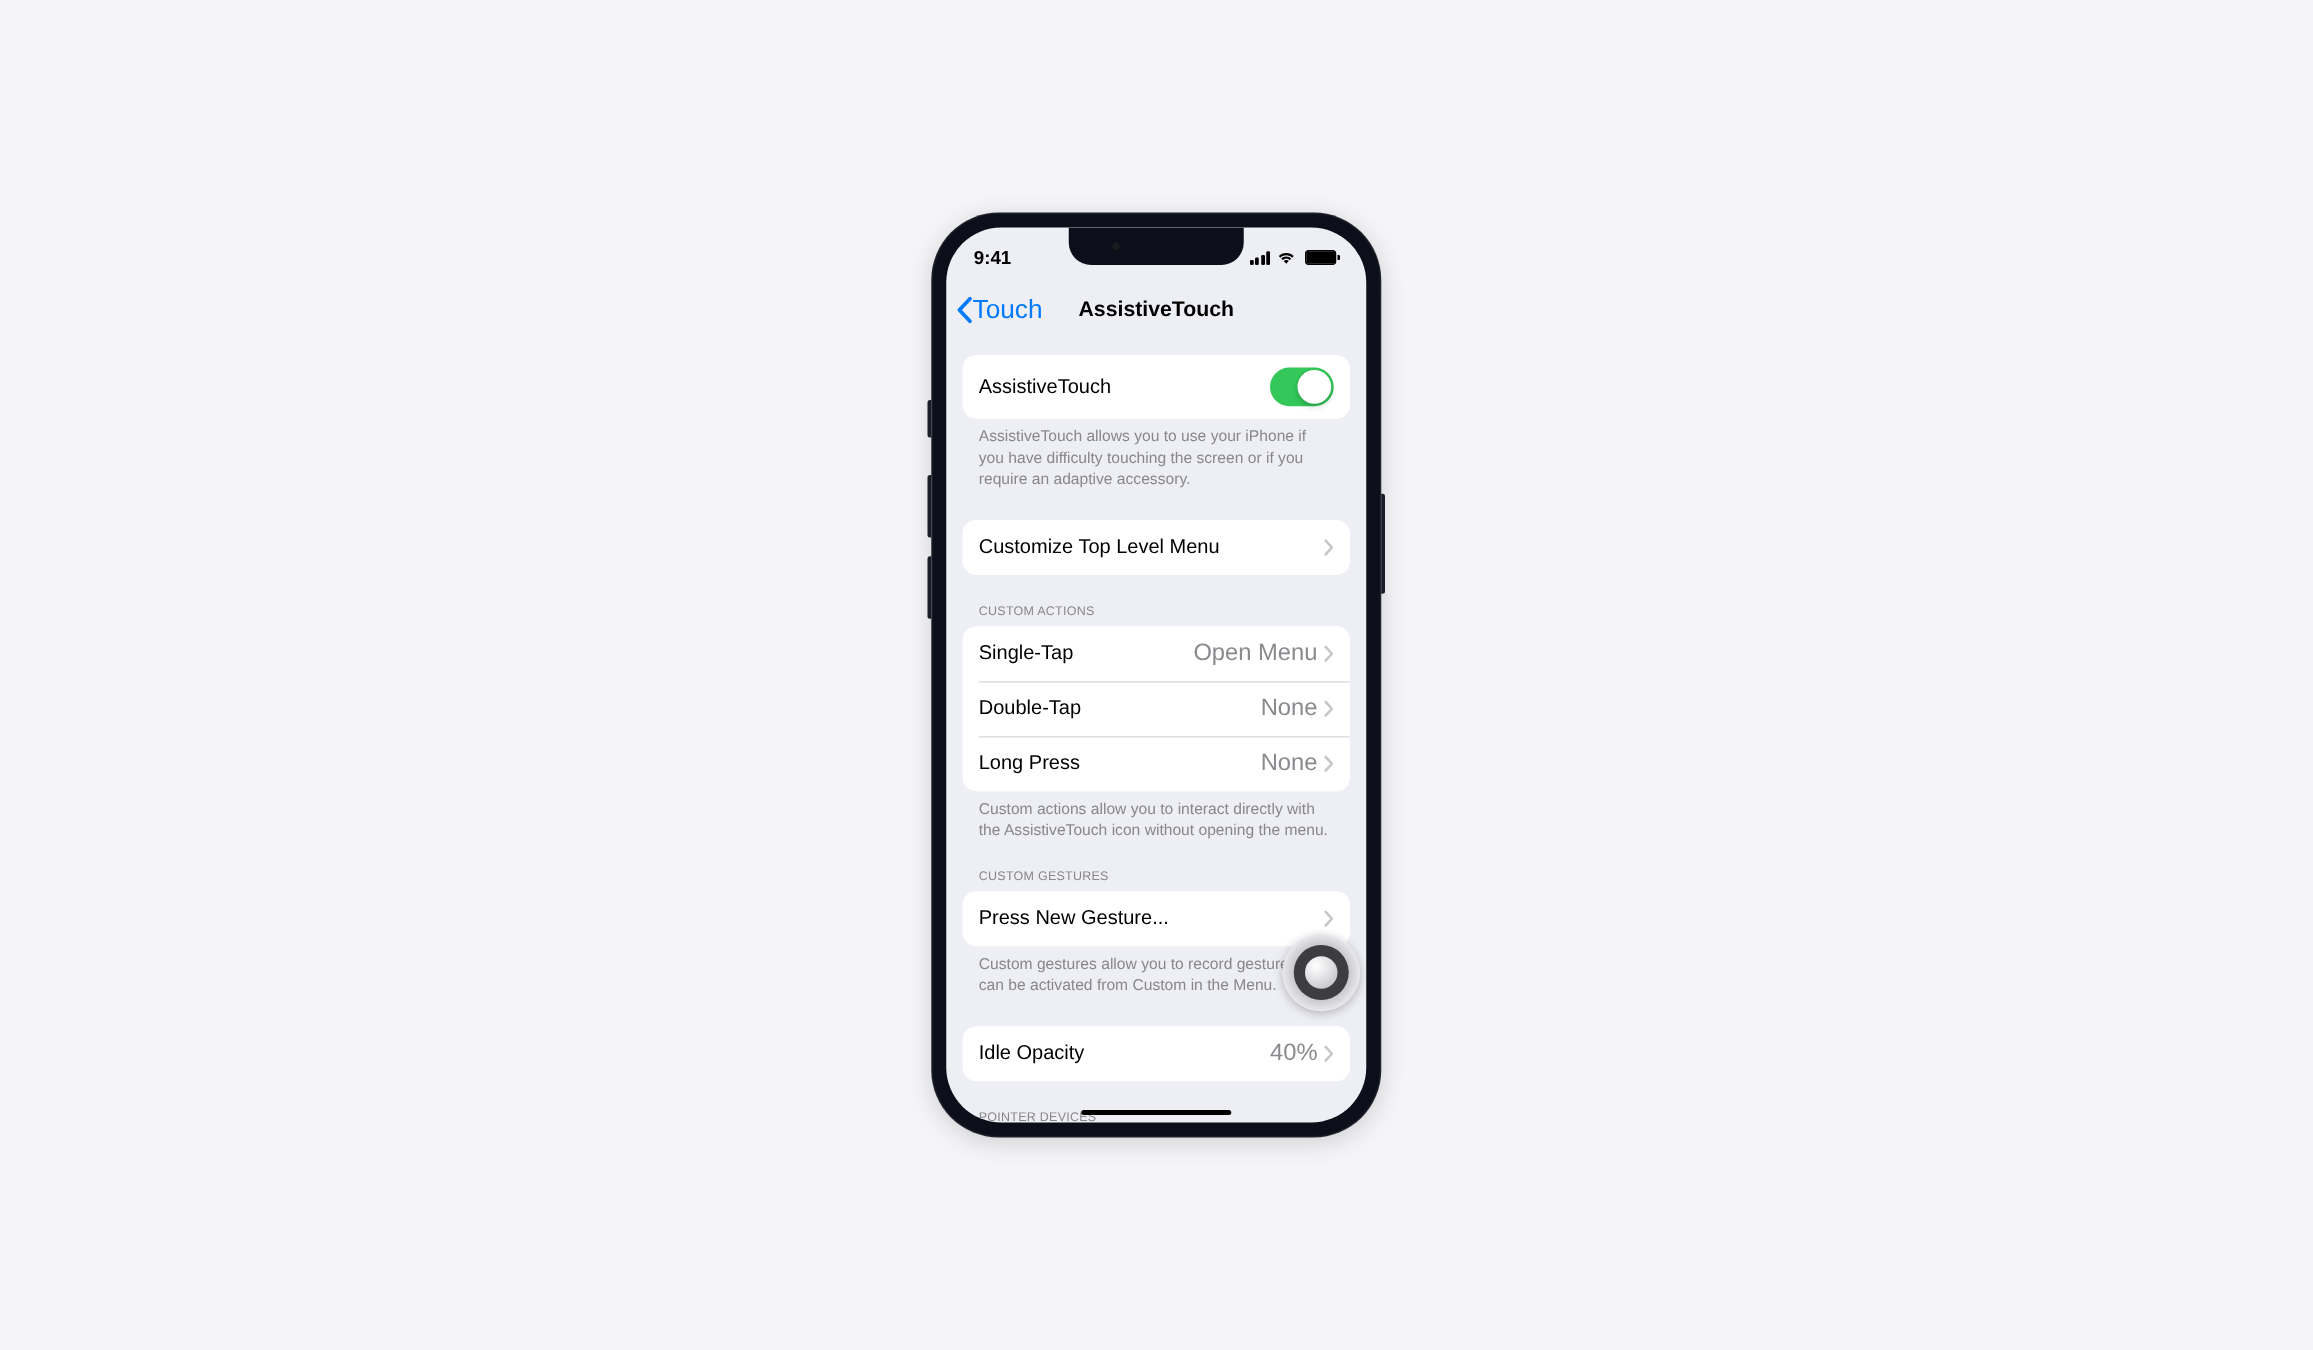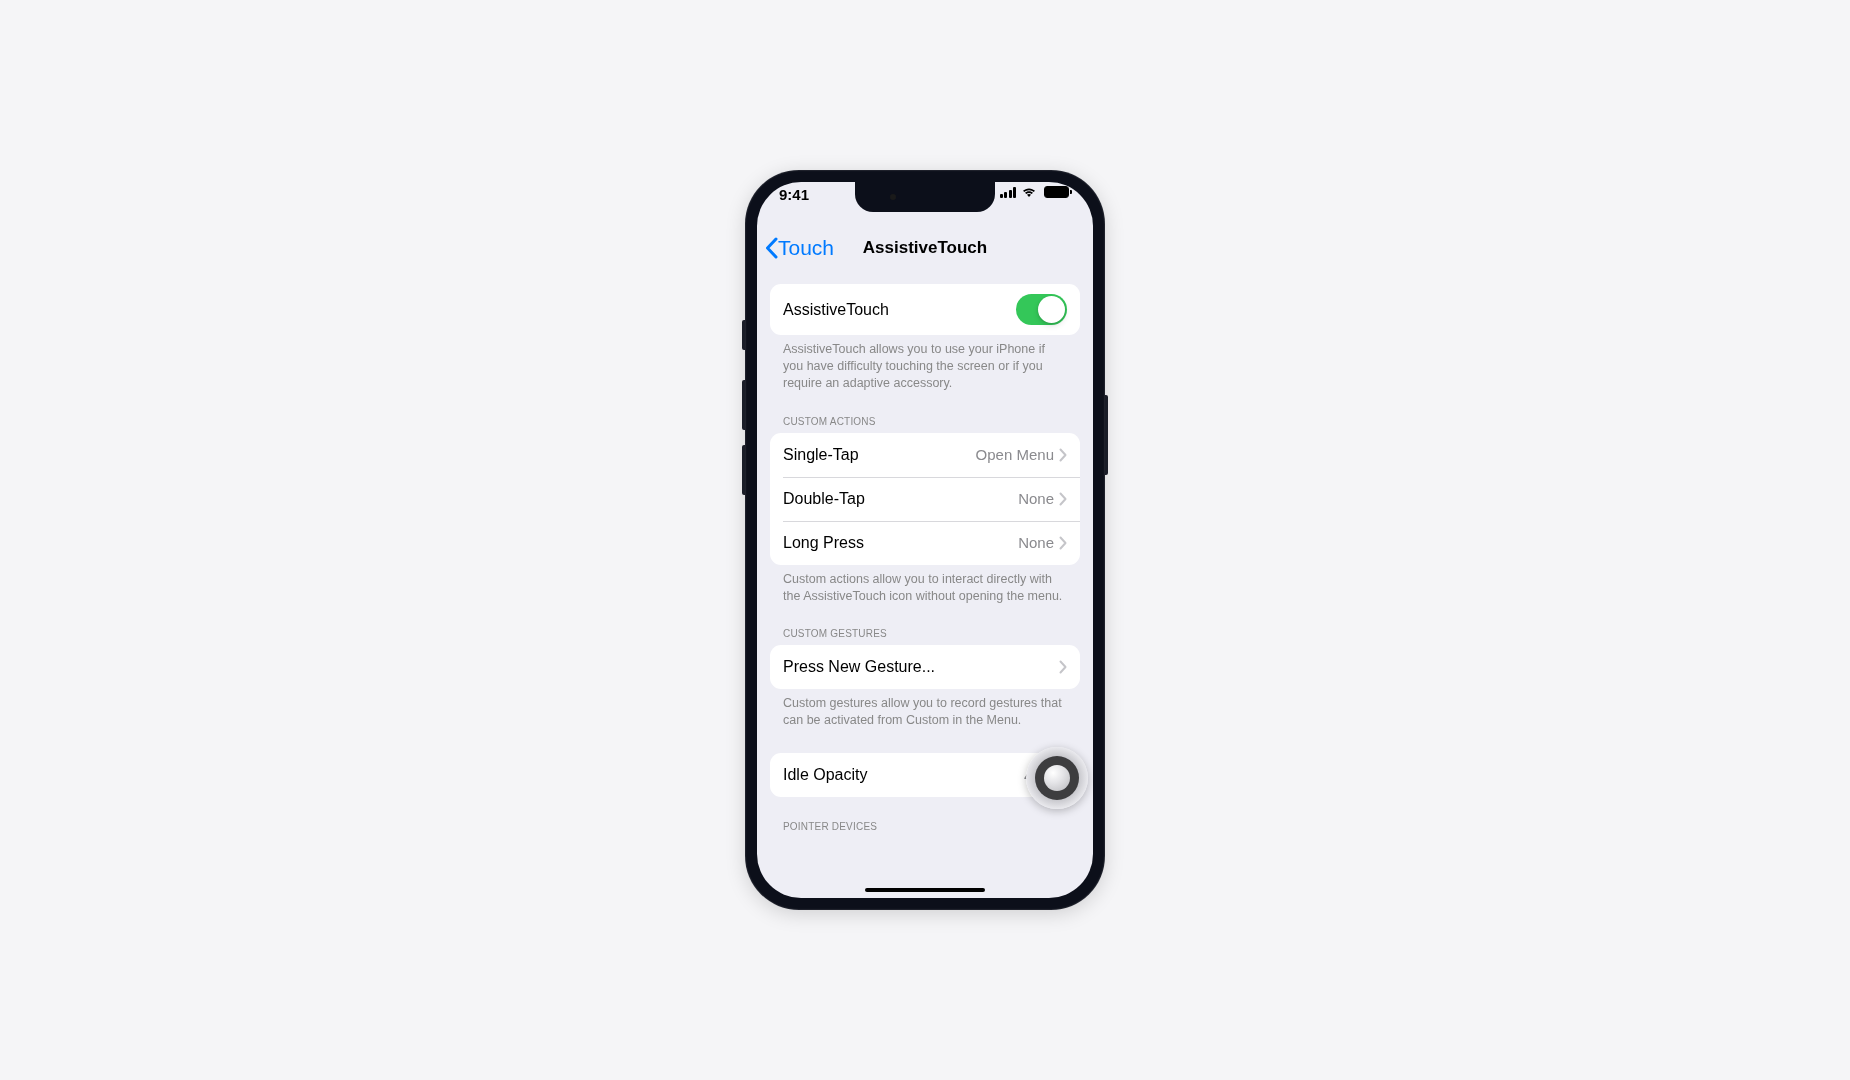--- a/index.html
+++ b/index.html
@@ -75,21 +75,21 @@
       left: 35px;
       top: 12px;
       width: 6px;
       height: 6px;
       border-radius: 50%;
       background: #1a1a1a;
     }
     .status-bar {
       height: 44px;
       display: flex;
-      align-items: flex-start;
+      align-items: center;
       justify-content: space-between;
       padding: 0 24px 0 22px;
       position: relative;
       gap: 12px;
     }
     .status-time {
       font-size: 15px;
       font-weight: 600;
       color: #000;
       margin-top: 4px;
@@ -210,21 +210,21 @@
       right: 0;
       height: 0.5px;
       background: #d8d8dc;
     }
     .cell-label {
       flex: 1;
       font-size: 16px;
       color: #000;
     }
     .cell-detail {
-      font-size: 15px;
+      font-size: 19px;
       color: #8a8a8e;
       margin-right: 5px;
     }
     .chevron-right {
       color: #c5c5c9;
       display: flex;
       align-items: center;
     }
     .toggle {
       width: 51px;
@@ -342,20 +342,32 @@
           <div class="cell">
             <div class="cell-label">AssistiveTouch</div>
             <div class="toggle on">
               <div class="toggle-knob"></div>
             </div>
           </div>
         </div>
         <div class="section-footer">AssistiveTouch allows you to use your iPhone if you have difficulty touching the screen or if you require an adaptive accessory.</div>
       </div>
 
+      <div class="section">
+        <div class="cell-group">
+          <div class="cell">
+            <div class="cell-label">Customize Top Level Menu</div>
+            <span class="chevron-right">
+              <svg width="8" height="14" viewBox="0 0 8 14">
+                  <path d="M1.5 1.5 L6.5 7 L1.5 12.5" stroke="currentColor" stroke-width="2" fill="none" stroke-linecap="round" stroke-linejoin="round"></path>
+                </svg>
+            </span>
+          </div>
+        </div>
+      </div>
 
       <div class="section">
         <div class="section-header">CUSTOM ACTIONS</div>
         <div class="cell-group">
           <div class="cell">
             <div class="cell-label">Single-Tap</div>
             <div class="cell-detail">Open Menu</div>
             <span class="chevron-right">
               <svg width="8" height="14" viewBox="0 0 8 14">
                   <path d="M1.5 1.5 L6.5 7 L1.5 12.5" stroke="currentColor" stroke-width="2" fill="none" stroke-linecap="round" stroke-linejoin="round"></path>

